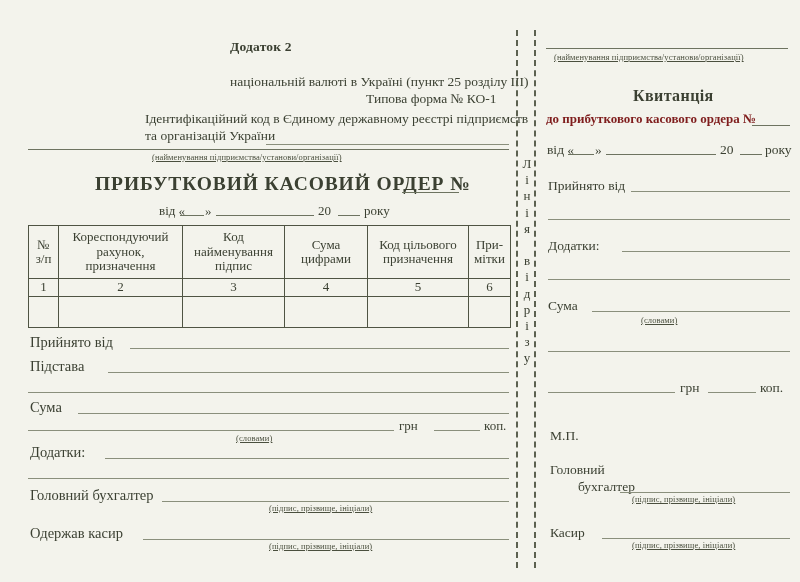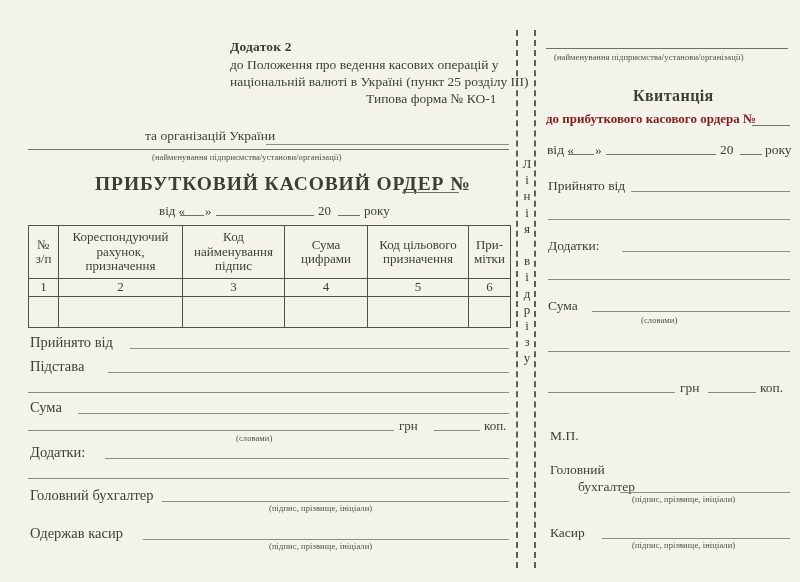--- a/index.html
+++ b/index.html
@@ -30,20 +30,21 @@
     border-bottom: 1px solid #8a8f7c;
     height: 0;
   }
   .txt { position: absolute; white-space: nowrap; line-height: 1; }
   .small-note {
     position: absolute;
     font-size: 8.5px;
     white-space: nowrap;
     color: #4a4f3e;
     letter-spacing: .1px;
+    text-decoration: underline;
   }
   .lbl {
     position: absolute;
     font-size: 14.5px;
     white-space: nowrap;
     color: #3b4032;
   }
   .lbl-sm {
     position: absolute;
     font-size: 13px;
@@ -123,26 +124,26 @@
     color: #7f1d1d;
   }
 </style>
 </head>
 <body>
 
 <div id="page">
 
   <div class="txt bold" id="dodatok-title" style="left:230px; top:40px;">Додаток 2</div>
 
-  <div class="txt top-line" style="left:230px; top:58px;">до Положення про ведення касових операцій у</div>
 
   <div class="txt top-line" style="left:230px; top:75px;">національній валюті в Україні (пункт 25 розділу III)</div>
 
   <div class="txt top-line" style="left:366px; top:92px;">Типова форма № КО-1</div>
 
+  <div class="txt top-line" style="left:145px; top:112px;">Ідентифікаційний код в Єдиному державному реєстрі підприємств</div>
 
   <div class="txt top-line" style="left:145px; top:129px;">та організацій України</div>
 
   <div class="rule-thin" style="left:266px; top:144px; width:243px;"></div>
 
   <div class="rule" style="left:28px; top:149px; width:481px;"></div>
 
   <div class="small-note" style="left:152px; top:152px;">(найменування підприємства/установи/організації)</div>
 
   <div class="txt" id="main-title" style="left:95px; top:174px;">ПРИБУТКОВИЙ КАСОВИЙ ОРДЕР №</div>

